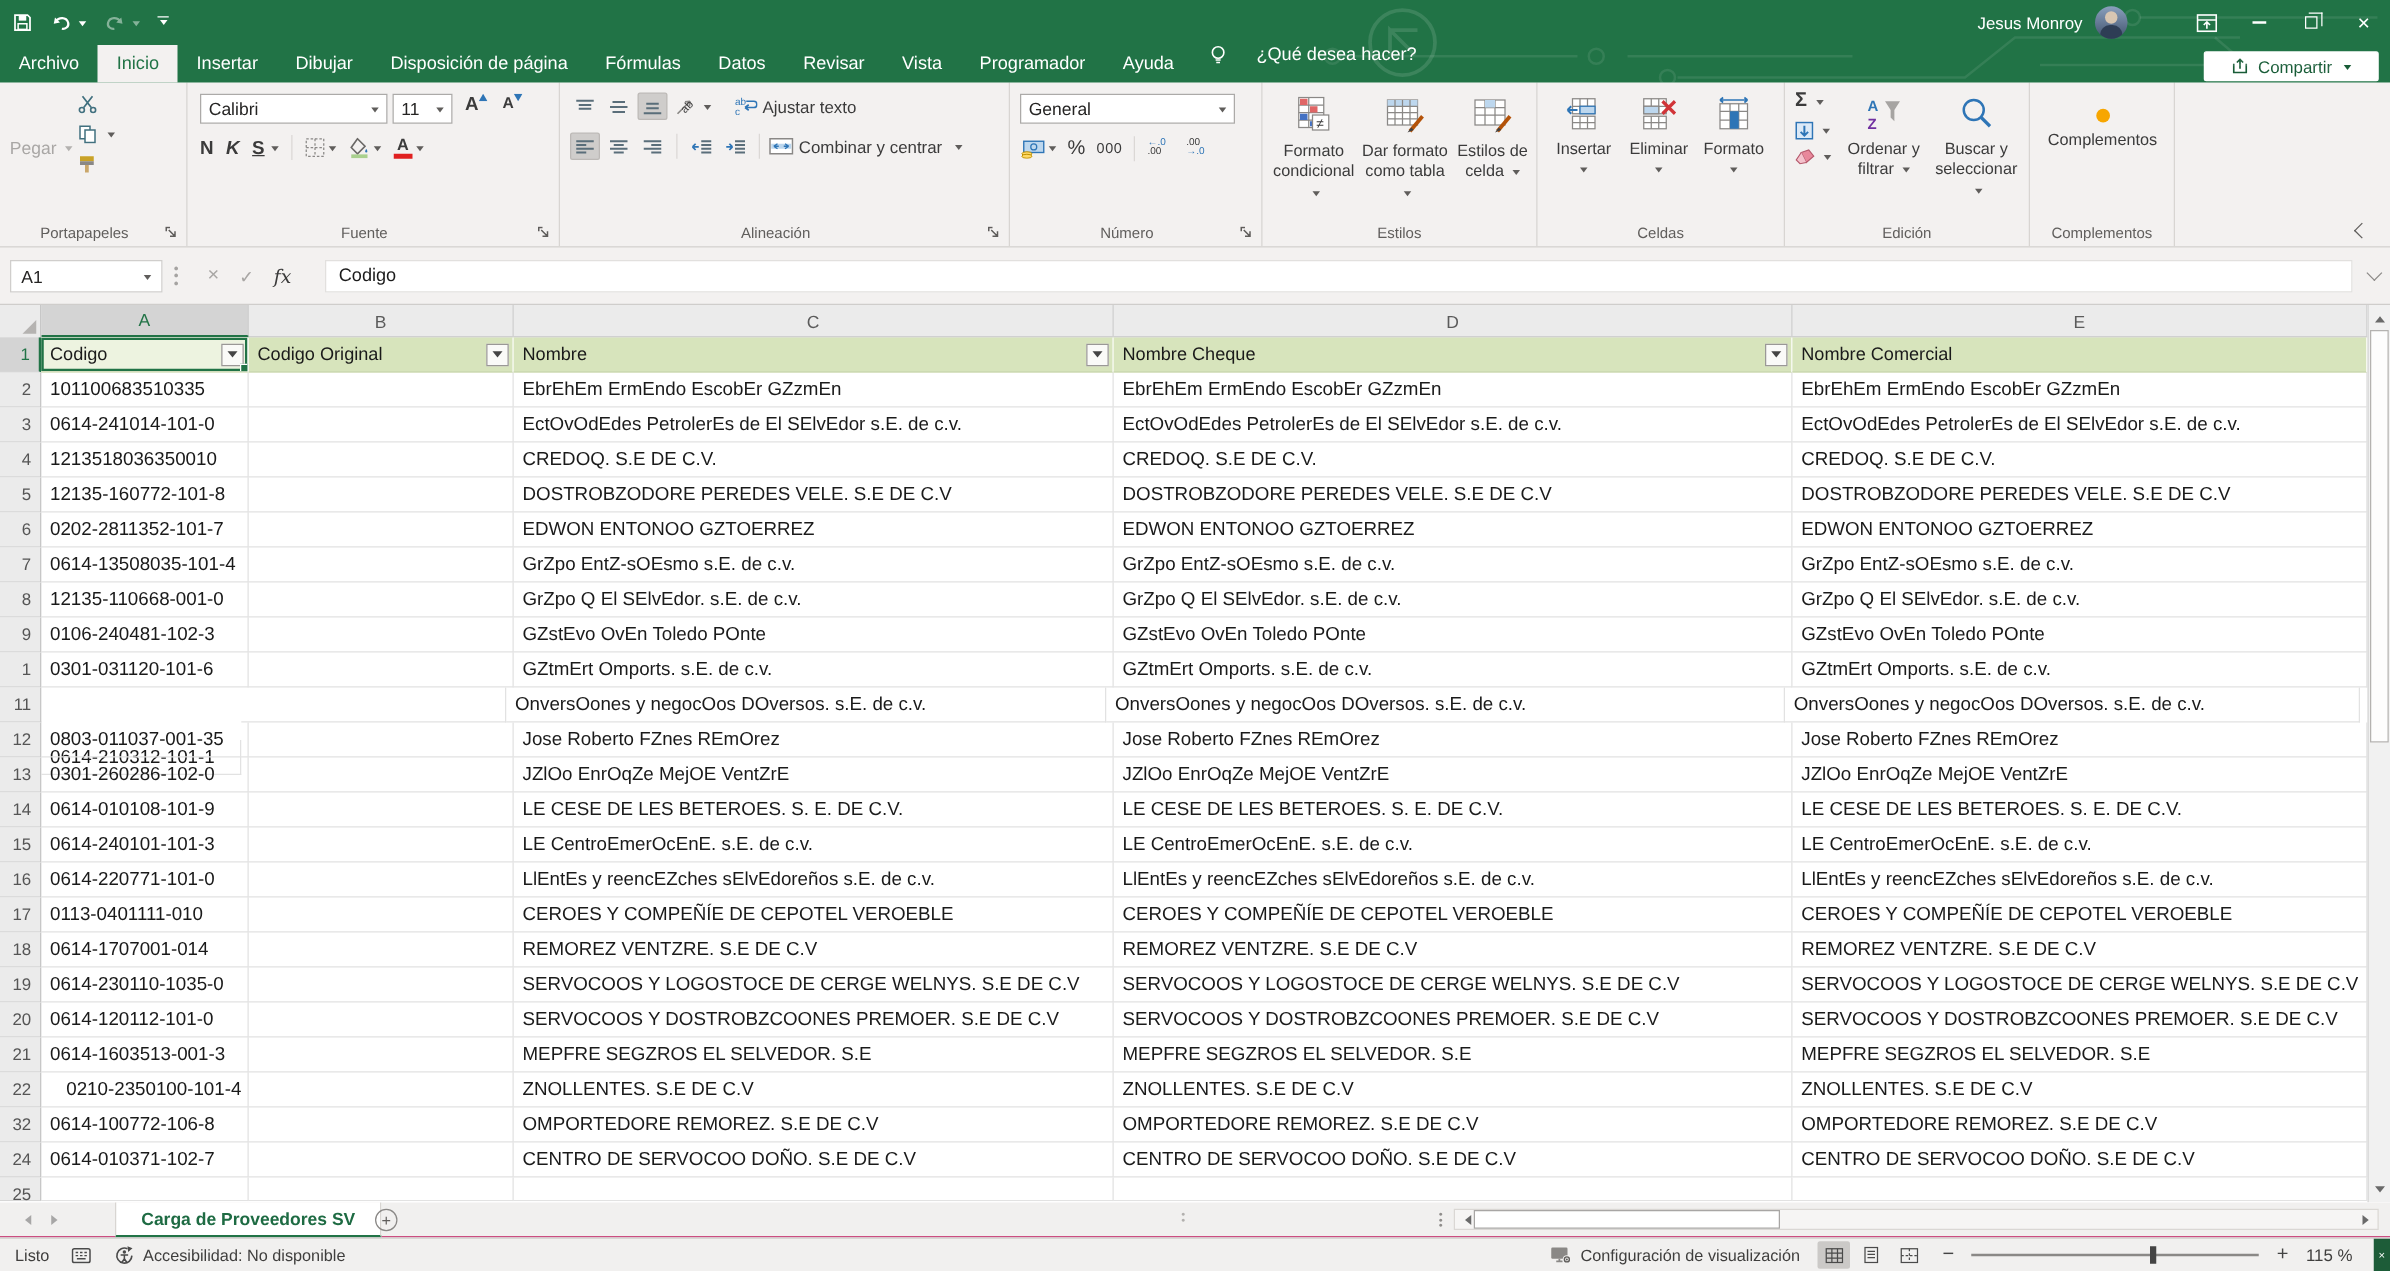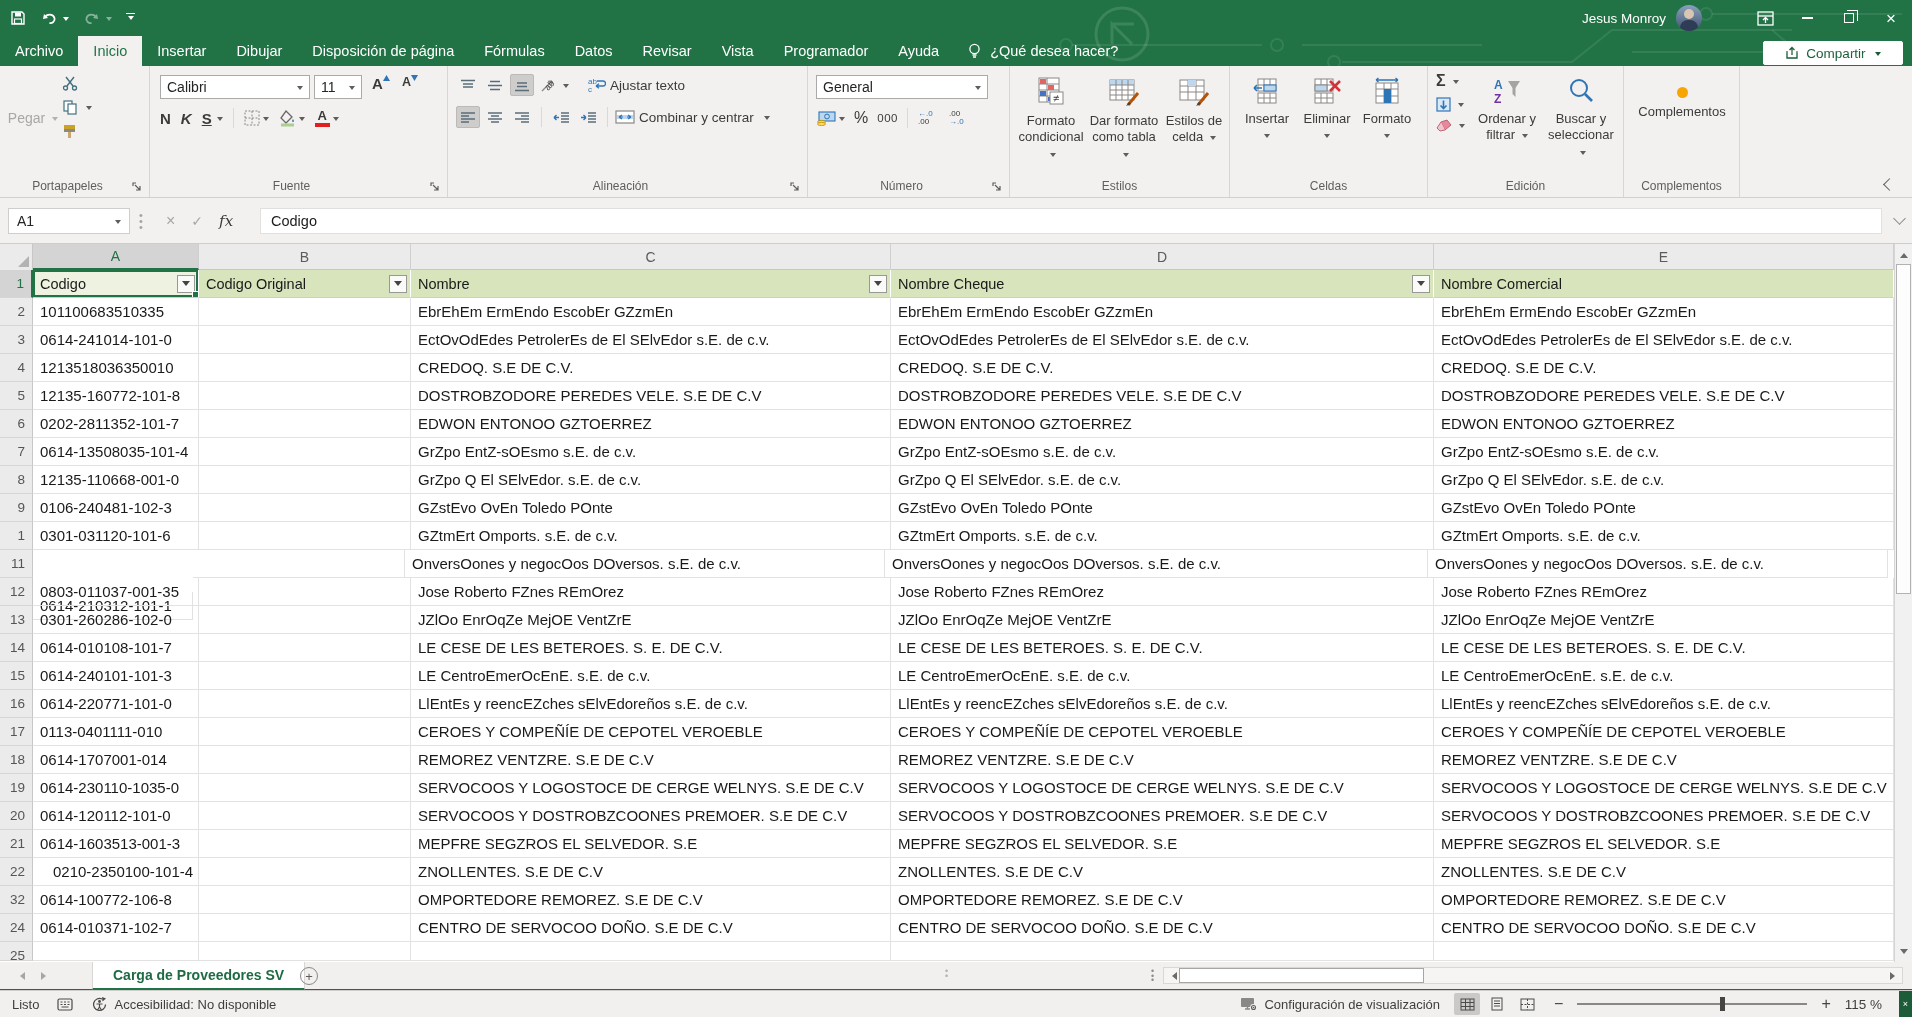--- a/index.html
+++ b/index.html
@@ -23,21 +23,21 @@
   .winbtn { width:42px; height:36px; display:flex; align-items:center; justify-content:center; color:#fff; cursor:pointer; }
   .minglyph { width:11px; height:1.6px; background:#fff; }
   .restglyph { position:relative; width:10px; height:10px; border:1.2px solid #fff; }
   .restglyph::before { content:""; position:absolute; left:2px; top:-4px; width:10px; height:10px; border:1.2px solid #fff; border-left:none; border-bottom:none; }
   .closeglyph { font-size:17px; line-height:1; }
 
   
   .menubar { position:absolute; left:0; top:36px; width:100%; height:30px; background:#217346; display:flex; align-items:stretch; z-index:20; }
   .mtab { display:flex; align-items:center; padding:0 15px; color:#fff; font-size:14.5px; cursor:pointer; white-space:nowrap; }
   .mtab.active { background:#f3f1f0; color:#217346; }
-  .tellme { display:flex; align-items:center; gap:9px; color:#fff; font-size:14.5px; padding:0 14px; cursor:pointer; }
+  .tellme { display:flex; align-items:flex-start; gap:24px; color:#fff; font-size:14.5px; padding:0 14px; cursor:pointer; }
   .sharebtn { position:absolute; right:9px; top:41px; height:24px; width:140px; background:#fff; border:1px solid #fff;
               border-radius:2px; display:flex; align-items:center; justify-content:center; gap:6px; color:#185c37;
               font-size:13.5px; cursor:pointer; z-index:25; }
 
   
   .ribbon { position:absolute; left:0; top:66px; width:100%; height:132px; background:#f3f1f0;
             border-bottom:1px solid #d2cfcd; z-index:10; }
   .rgroup { position:absolute; top:0; height:131px; border-right:1px solid #d8d5d2; }
   .glabel { position:absolute; bottom:4px; left:0; right:14px; text-align:center; font-size:12px; color:#605e5c; white-space:nowrap; }
   .glabel.nolaunch { right:0; }
@@ -723,21 +723,21 @@
         <div class="grow" style="height: 28px;">
           <div class="gut">13</div>
           <div class="cell" style="width: 166px;">0301-260286-102-0</div>
           <div class="cell" style="width: 212px;"></div>
           <div class="cell" style="width: 480px;">JZlOo EnrOqZe MejOE VentZrE</div>
           <div class="cell" style="width: 543px;">JZlOo EnrOqZe MejOE VentZrE</div>
           <div class="cell" style="width: 460px;">JZlOo EnrOqZe MejOE VentZrE</div>
         </div>
         <div class="grow" style="height: 28px;">
           <div class="gut">14</div>
-          <div class="cell" style="width: 166px;">0614-010108-101-7</div>
+          <div class="cell" style="width: 166px;">0614-010108-101-9</div>
           <div class="cell" style="width: 212px;"></div>
           <div class="cell" style="width: 480px;">LE CESE DE LES BETEROES. S. E. DE C.V.</div>
           <div class="cell" style="width: 543px;">LE CESE DE LES BETEROES. S. E. DE C.V.</div>
           <div class="cell" style="width: 460px;">LE CESE DE LES BETEROES. S. E. DE C.V.</div>
         </div>
         <div class="grow" style="height: 28px;">
           <div class="gut">15</div>
           <div class="cell" style="width: 166px;">0614-240101-101-3</div>
           <div class="cell" style="width: 212px;"></div>
           <div class="cell" style="width: 480px;">LE CentroEmerOcEnE. s.E. de c.v.</div>

